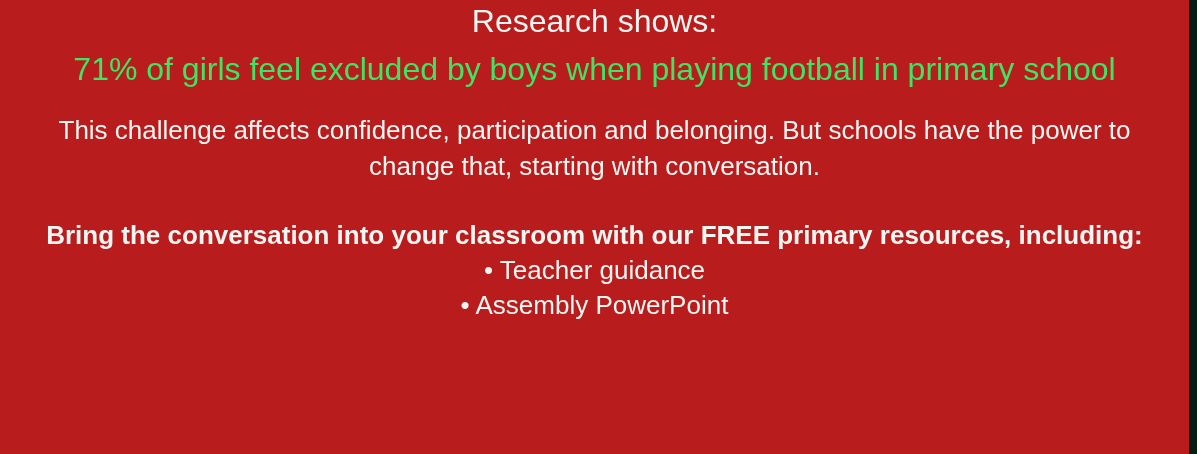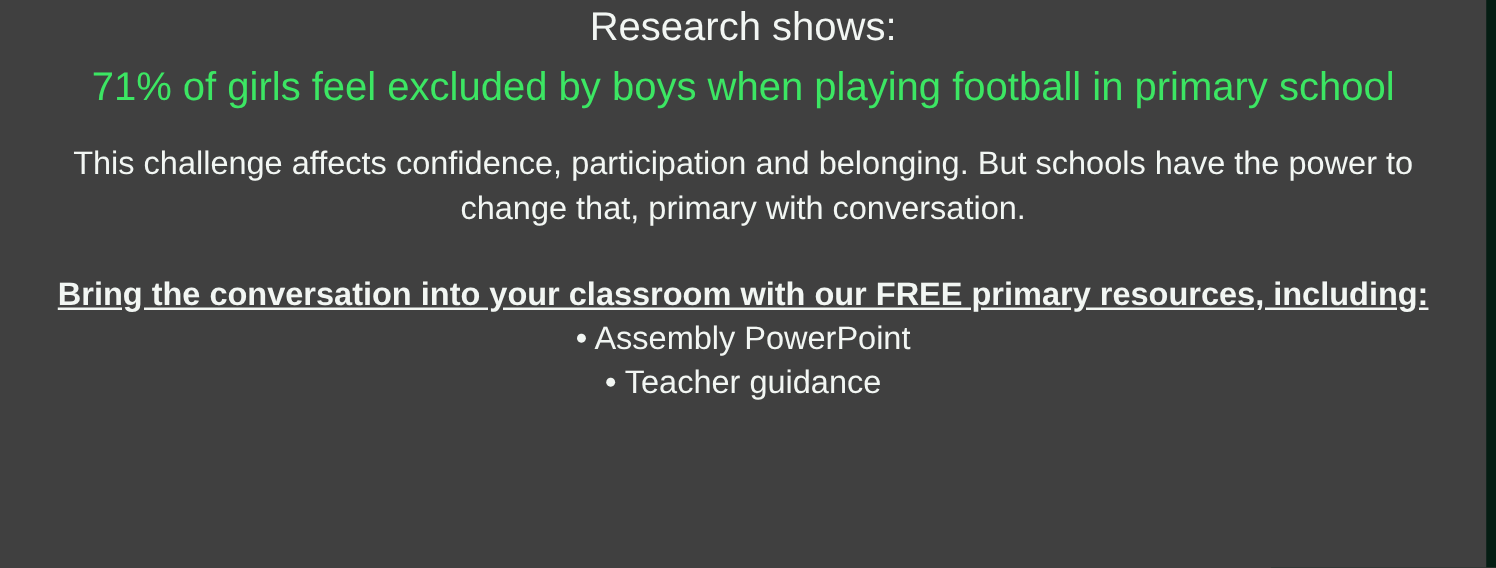--- a/index.html
+++ b/index.html
@@ -13,21 +13,21 @@
     overflow: hidden;
     background: #07261a;
     font-family: "Liberation Sans", sans-serif;
     -webkit-font-smoothing: antialiased;
   }
 
   #promo-banner {
     position: relative;
     width: 1197px;
     height: 454px;
-    background: #404040;
+    background: #b91c1c;
     box-sizing: border-box;
     overflow: hidden;
   }
 
   
   #right-edge-strip {
     position: absolute;
     top: 0;
     right: 0;
     width: 8px;
@@ -70,21 +70,20 @@
     padding: 0 22px;
   }
 
   .cta-heading {
     margin-top: 33px;
     font-size: 26px;
     line-height: 36px;
     font-weight: 700;
     color: #f2f6f3;
     padding: 0 22px;
-    text-decoration: underline;
   }
 
   .bullet-list {
     list-style: none;
     margin: 0;
     padding: 0;
   }
 
   .bullet-item {
     font-size: 26px;
@@ -104,29 +103,29 @@
 <div id="promo-banner">
 
   <div id="right-edge-strip"></div>
 
   <div id="content-stack">
 
     <div class="eyebrow-line">Research shows:</div>
 
     <div class="headline">71% of girls feel excluded by boys when playing football in primary school</div>
 
-    <div class="body-paragraph">This challenge affects confidence, participation and belonging. But schools have the power to change that, primary with conversation.</div>
+    <div class="body-paragraph">This challenge affects confidence, participation and belonging. But schools have the power to change that, starting with conversation.</div>
 
     <div class="cta-heading">Bring the conversation into your classroom with our FREE primary resources, including:</div>
 
     <ul class="bullet-list">
       <li class="bullet-item">
         <span class="bullet-mark">•</span>
-        <span>Assembly PowerPoint</span>
+        <span>Teacher guidance</span>
       </li>
       <li class="bullet-item">
         <span class="bullet-mark">•</span>
-        <span>Teacher guidance</span>
+        <span>Assembly PowerPoint</span>
       </li>
     </ul>
 
   </div>
 </div>
 
 </body></html>

